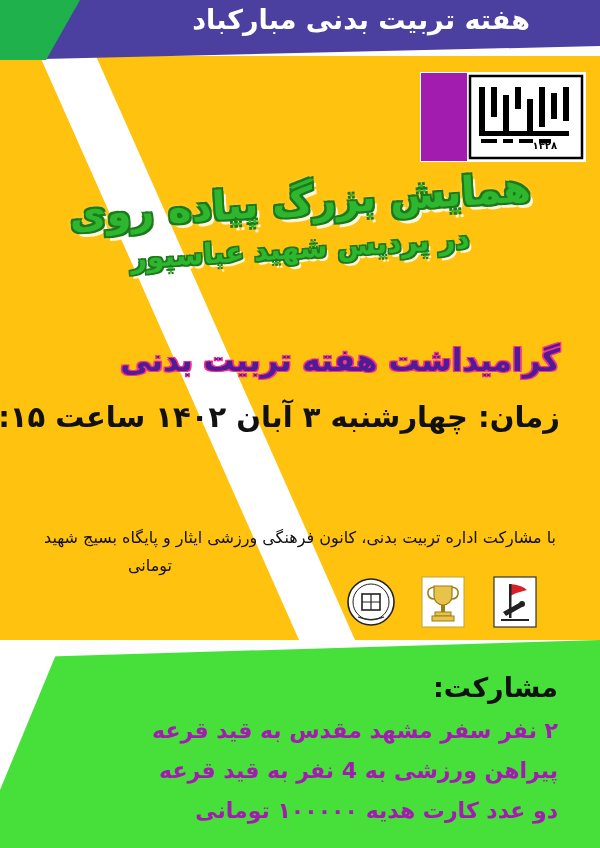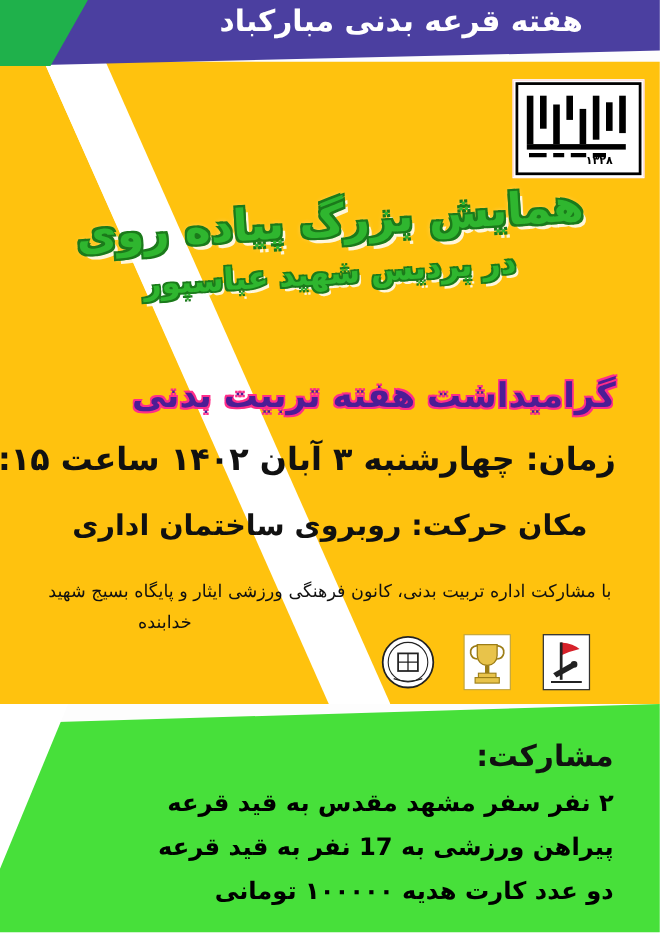--- a/index.html
+++ b/index.html
@@ -91,22 +91,23 @@
     white-space: nowrap;
   }
 
   
   .uni-logo {
     position: absolute;
     top: 72px;
     right: 14px;
     width: 118px;
     height: 88px;
-    background: #fca5a5;
+    background: #a21caf;
     border: 1px solid #ffffff;
+    padding-left: 46px;
   }
   .uni-logo svg { display: block; }
 
   
   .title-main {
     position: absolute;
     top: 178px;
     right: 30px;
     left: 30px;
     text-align: center;
@@ -220,40 +221,40 @@
     font-weight: bold;
     color: #111111;
   }
   .prize-item {
     position: absolute;
     right: 42px;
     left: 42px;
     text-align: right;
     font-size: 22px;
     font-weight: bold;
-    color: #000000;
+    color: #a21caf;
     white-space: nowrap;
   }
   .p1 { top: 718px; }
   .p2 { top: 758px; }
   .p3 { top: 798px; text-align: right; }
 </style>
 </head>
 <body>
 
 <div class="poster">
 
   <div class="bg-white"></div>
   <div class="band-yellow"></div>
   <div class="band-yellow2"></div>
   <div class="slash-white"></div>
 
   <div class="header-bar"></div>
   <div class="header-accent"></div>
-  <div class="header-text">هفته قرعه بدنی مبارکباد</div>
+  <div class="header-text">هفته تربیت بدنی مبارکباد</div>
 
   <div class="uni-logo">
     <svg width="118" height="88" viewBox="0 0 118 88" xmlns="http://www.w3.org/2000/svg">
       <rect x="0" y="0" width="118" height="88" fill="#ffffff"></rect>
       <rect x="3" y="3" width="112" height="82" fill="none" stroke="#000000" stroke-width="2.5"></rect>
       <g fill="#000000">
         <rect x="12" y="14" width="6" height="44"></rect>
         <rect x="24" y="14" width="6" height="30"></rect>
         <rect x="36" y="22" width="6" height="36"></rect>
         <rect x="48" y="14" width="6" height="22"></rect>
@@ -270,25 +271,24 @@
       </g>
     </svg>
   </div>
 
   <div class="title-main">همایش بزرگ پیاده روی</div>
   <div class="title-sub">در پردیس شهید عباسپور</div>
 
   <div class="celebrate">گرامیداشت هفته تربیت بدنی</div>
 
   <div class="info-time">زمان: چهارشنبه ۳ آبان ۱۴۰۲ ساعت ۷:۱۵</div>
-  <div class="info-place">مکان حرکت: روبروی ساختمان اداری</div>
 
   <div class="partners">
     <span>با مشارکت اداره تربیت بدنی، کانون فرهنگی ورزشی ایثار و پایگاه بسیج شهید</span>
-    <span class="line2">خدابنده</span>
+    <span class="line2">تومانی</span>
   </div>
 
   <div class="logos-row">
     <div class="logo-box">
       <svg width="50" height="50" viewBox="0 0 50 50">
         <circle cx="25" cy="25" r="23" fill="#ffffff" stroke="#222" stroke-width="1.6"></circle>
         <circle cx="25" cy="25" r="18" fill="none" stroke="#222" stroke-width="1"></circle>
         <rect x="16" y="17" width="18" height="16" fill="none" stroke="#222" stroke-width="1.6"></rect>
         <path d="M16 25 h18 M25 17 v16" stroke="#222" stroke-width="1.2"></path>
         <path d="M12 40 q13 5 26 0" fill="none" stroke="#222" stroke-width="1.2"></path>
@@ -315,16 +315,16 @@
         <path d="M8 44 h28" stroke="#222" stroke-width="2"></path>
       </svg>
     </div>
   </div>
 
   <div class="green-block"></div>
   <div class="green-notch"></div>
 
   <div class="prizes-title">مشارکت:</div>
   <div class="prize-item p1">۲ نفر سفر مشهد مقدس به قید قرعه</div>
-  <div class="prize-item p2">پیراهن ورزشی به 17 نفر به قید قرعه</div>
+  <div class="prize-item p2">پیراهن ورزشی به 4 نفر به قید قرعه</div>
   <div class="prize-item p3">دو عدد کارت هدیه ۱۰۰۰۰۰ تومانی</div>
 
 </div>
 
 </body></html>

